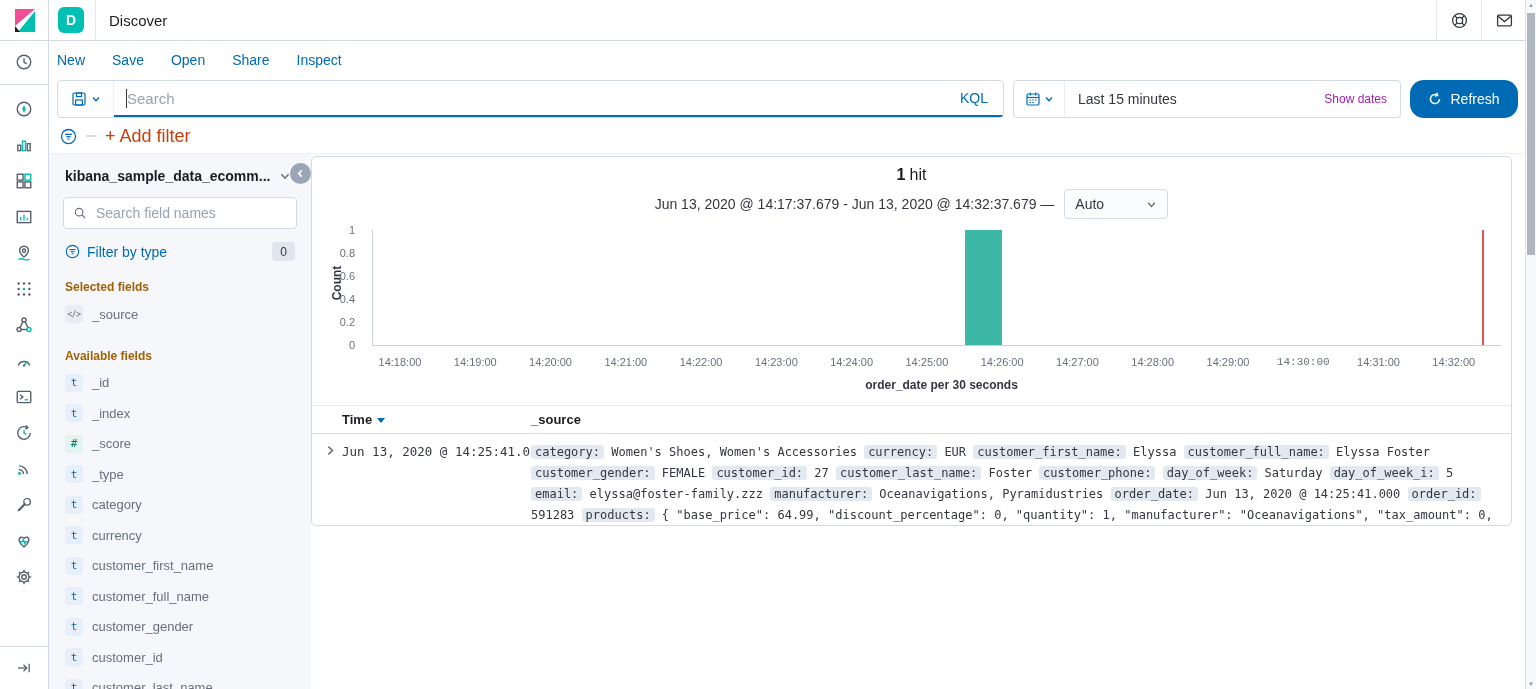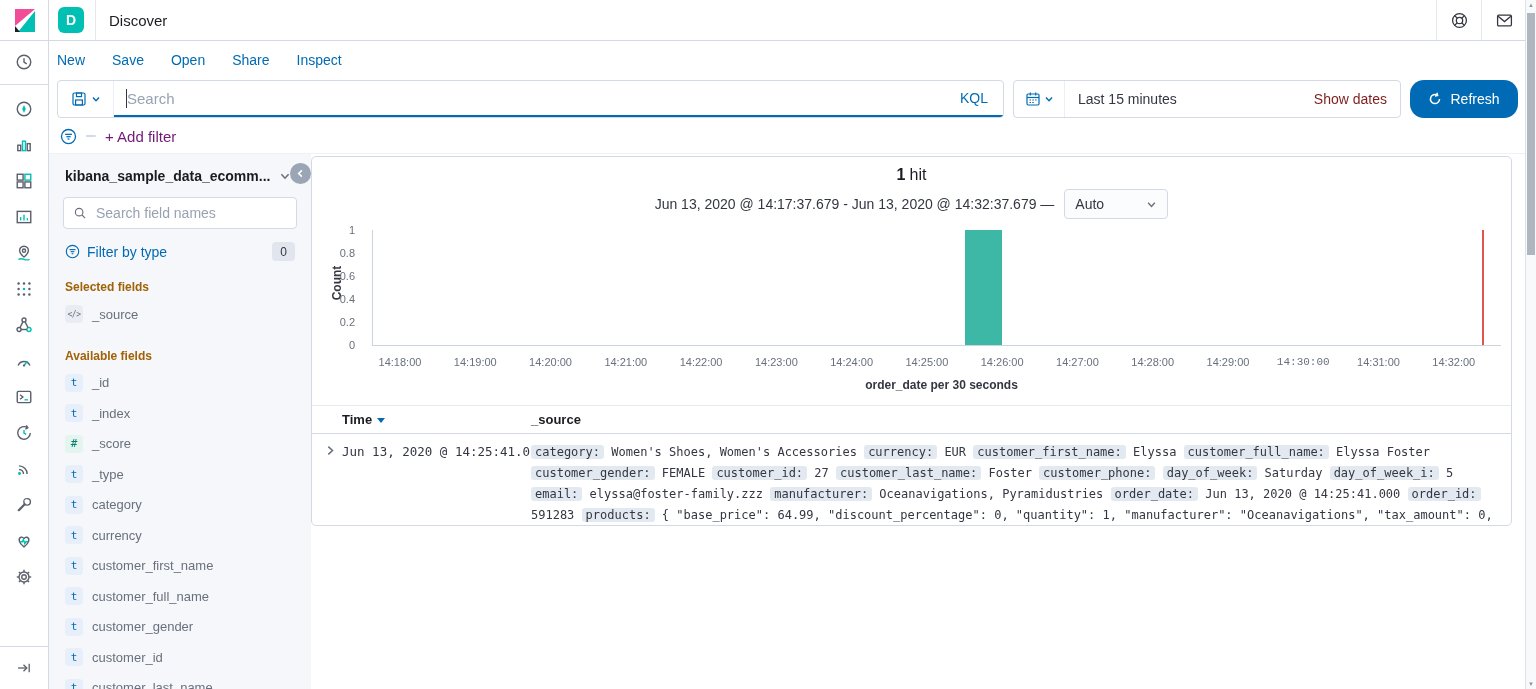--- a/index.html
+++ b/index.html
@@ -47,29 +47,29 @@
                 color:#343741;font-family:inherit;background:transparent;min-width:0}
   ::placeholder{color:#98A2B3}
   .caret{position:absolute;left:12px;top:8px;width:1px;height:19px;background:#343741}
   .kql{padding:0 15px;display:flex;align-items:center;color:#006BB4;font-size:14px;
        cursor:pointer;flex:none}
   .time-box{width:388px;display:flex;align-items:center;border:1px solid #D3DAE6;
             border-radius:4px;background:#fff;height:38px;box-sizing:border-box;flex:none}
   .cal-btn{width:50px;align-self:stretch;display:flex;align-items:center;justify-content:center;
            gap:3px;border-right:1px solid #EBEFF5;cursor:pointer}
   .time-text{padding-left:13px;font-size:14px;color:#343741}
-  .show-dates{margin-left:auto;padding-right:13px;color:#7f1d1d;font-size:14px;cursor:pointer}
+  .show-dates{margin-left:auto;padding-right:13px;color:#a21caf;font-size:12px;cursor:pointer}
   .refresh-btn{width:108px;height:38px;background:#006BB4;border:none;border-radius:14px;
                color:#fff;font-size:14px;display:flex;align-items:center;justify-content:center;
                gap:8px;cursor:pointer;font-family:inherit;flex:none}
 
   .filter-row{height:34px;display:flex;align-items:center;gap:9px;padding:0 11px;
               border-bottom:1px solid #EEF1F6;flex:none}
   .filter-dash{width:10px;height:2px;background:#D3DAE6;border-radius:1px}
-  .add-filter{color:#701a75;font-size:15px;cursor:pointer}
+  .add-filter{color:#c2410c;font-size:18px;cursor:pointer}
 
   
   .body-wrap{flex:1;display:flex;position:relative;overflow:hidden}
   .field-sidebar{width:262px;flex:none;background:#F5F7FA;padding:11px 14px;
                  box-sizing:border-box;overflow:hidden}
   .collapse-btn{position:absolute;left:241px;top:9px;width:21px;height:21px;border-radius:50%;
                 background:#9AA5B5;display:flex;align-items:center;justify-content:center;
                 z-index:4;cursor:pointer}
   .index-row{display:flex;align-items:center;font-size:14px;font-weight:700;color:#1A1C21;
              margin:3px 2px 13px 2px;cursor:pointer}

